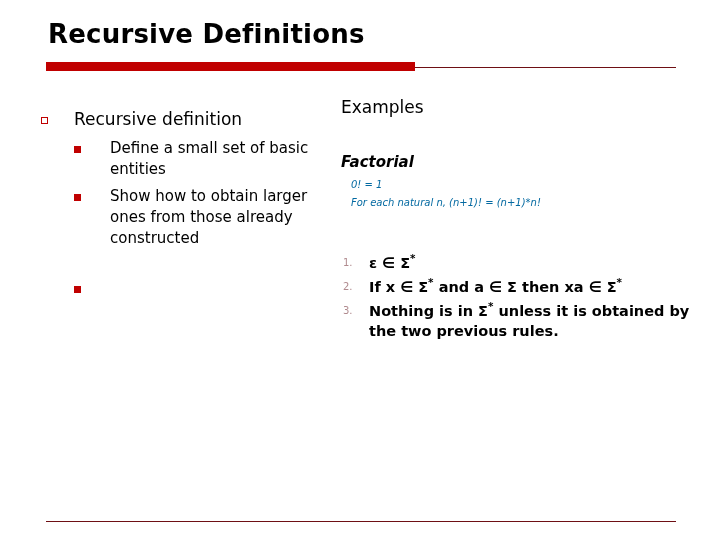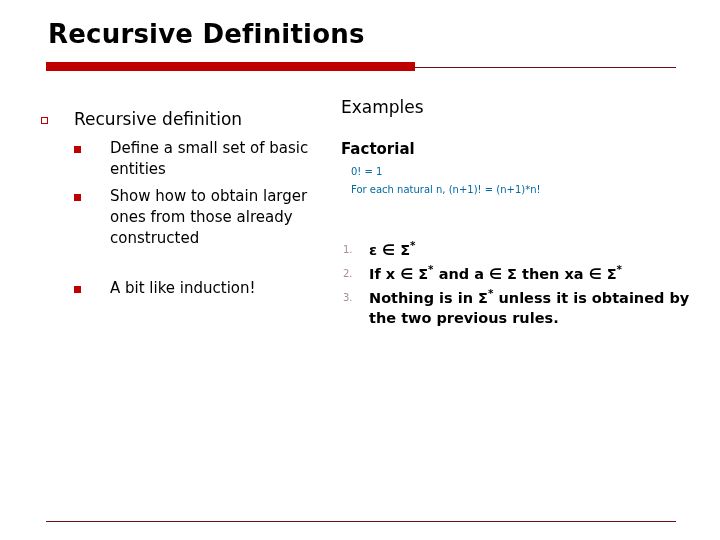--- a/index.html
+++ b/index.html
@@ -129,21 +129,22 @@
     margin-top: 29px;
   }
 
   
   #examples-heading {
     font-size: 17px;
     line-height: 23px;
     color: #000000;
   }
   #factorial-block {
-    margin-top: 20px;
+    margin-top: 33px;
+    font-style: italic;
   }
   #factorial-heading {
     font-size: 15px;
     font-weight: 700;
     line-height: 20px;
     color: #000000;
   }
   .factorial-line {
     font-size: 10px;
     line-height: 18px;
@@ -214,21 +215,20 @@
       <span class="lvl2-text">Define a small set of basic entities</span>
     </div>
 
     <div class="lvl2-row">
       <span class="lvl2-marker" style="background: rgb(192, 0, 0);"></span>
       <span class="lvl2-text">Show how to obtain larger ones from those already constructed</span>
     </div>
 
     <div class="lvl2-row" id="left-bullet-induction">
       <span class="lvl2-marker" style="background: rgb(192, 0, 0);"></span>
-      <span class="lvl2-text">A bit like induction!</span>
     </div>
 
   </div>
 </div>
 
 <div id="right-column">
 
   <div id="examples-heading">Examples</div>
 
   <div id="factorial-block">

